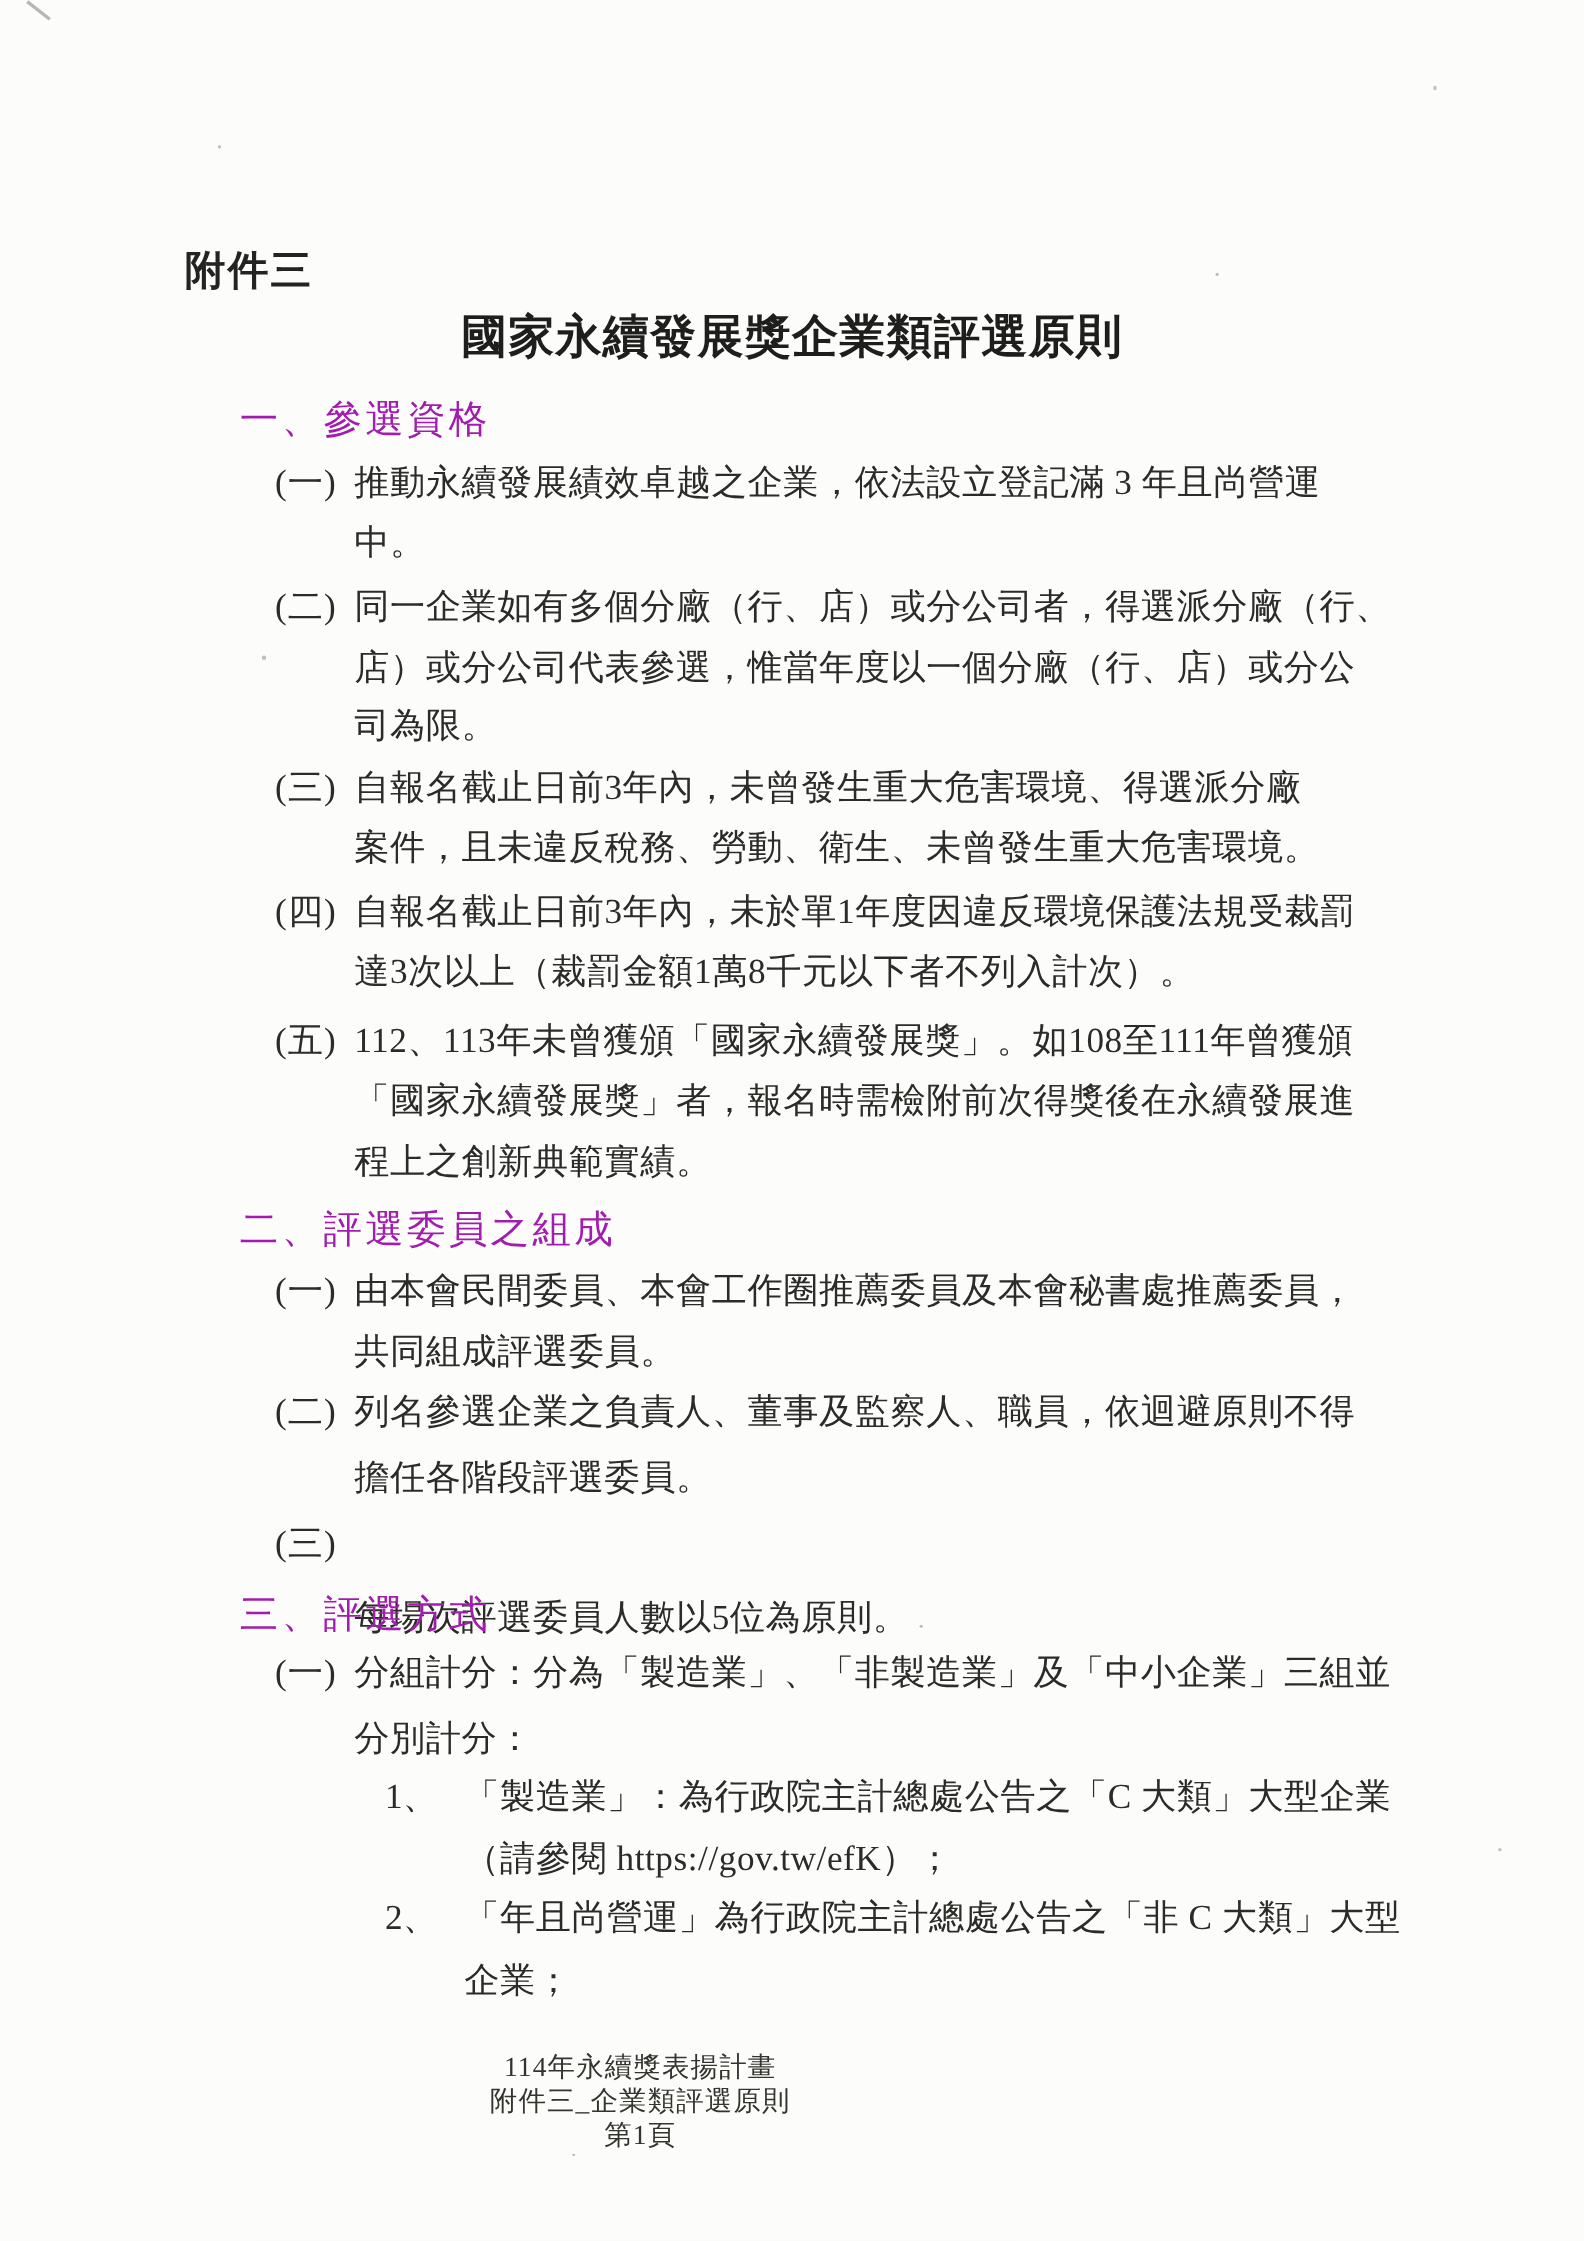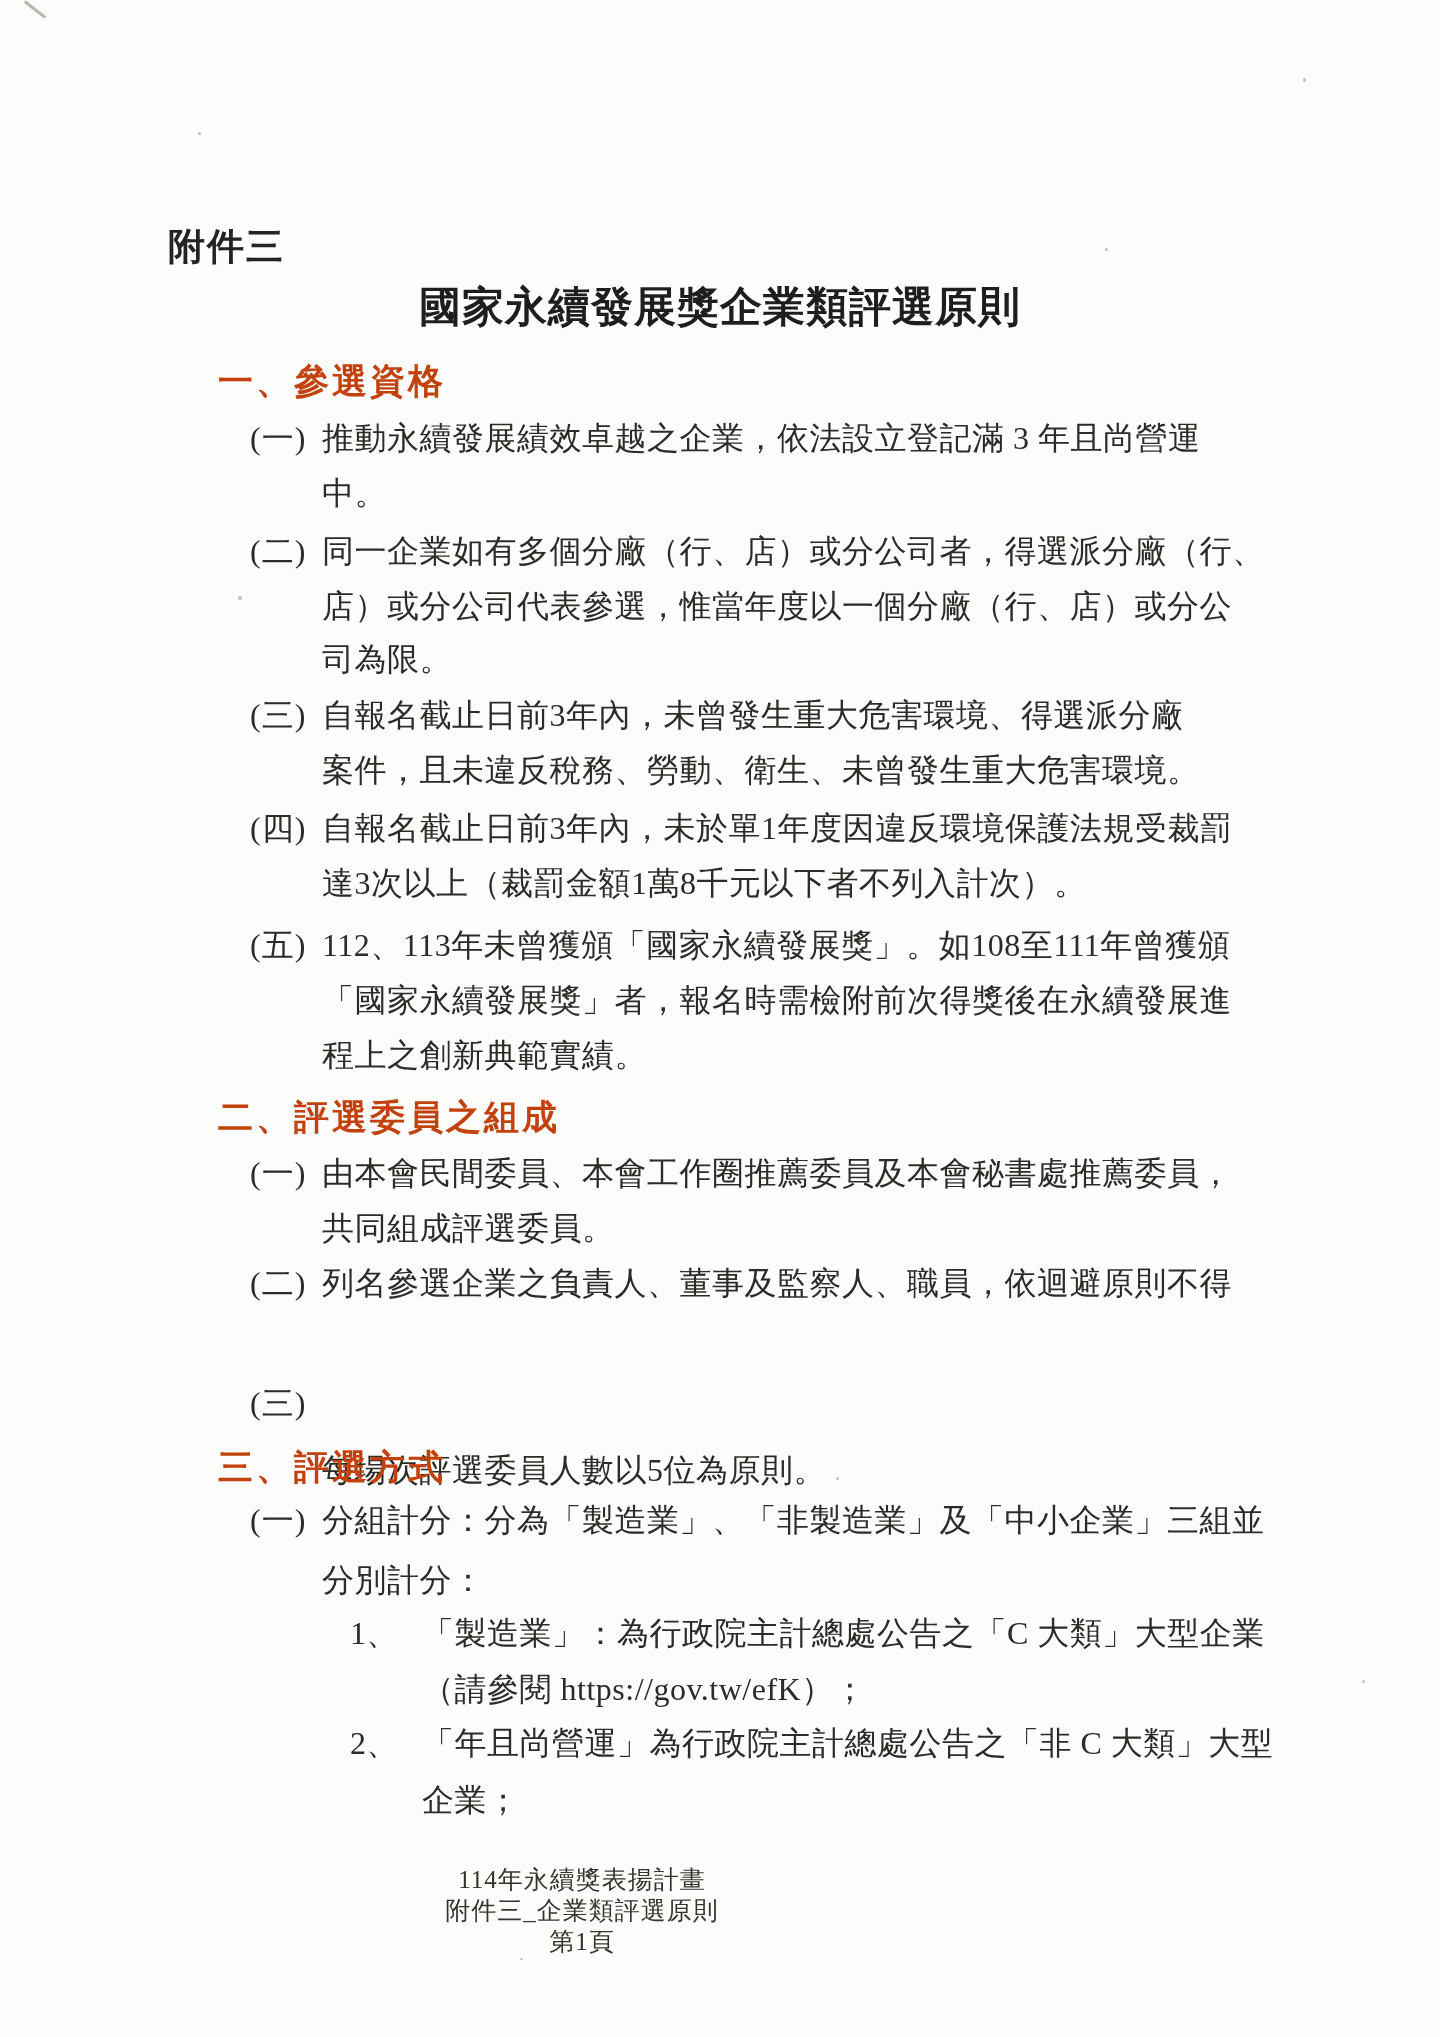--- a/index.html
+++ b/index.html
@@ -10,21 +10,21 @@
     color:#2b2b28;
     overflow:hidden;
   }
   .page{
     position:absolute;left:0;top:0;width:1440px;height:2037px;
     background:#fcfcfb;
   }
   .abs{position:absolute;white-space:nowrap;line-height:1.15;}
   .attachment{font-size:37px;font-weight:700;letter-spacing:2px;color:#232321;}
   .doc-title{left:0;width:1440px;text-align:center;font-size:42px;font-weight:700;letter-spacing:1px;color:#1e1e1c;}
-  .hd{font-size:35px;font-weight:700;letter-spacing:3px;color:#c2410c;}
+  .hd{font-size:35px;font-weight:400;letter-spacing:3px;color:#a21caf;}
   .mk{font-size:32px;letter-spacing:1px;}
   .bl{font-size:32px;letter-spacing:0.5px;}
   .submk{font-size:32px;}
   .footer-line{left:0;width:1164px;text-align:center;font-size:25px;letter-spacing:1px;color:#34342f;}
   .speck{position:absolute;background:#8d8d86;border-radius:50%;opacity:.55;}
   .corner-mark{position:absolute;width:26px;height:3px;background:#9a9a92;opacity:.7;transform:rotate(38deg);}
 </style>
 </head>
 <body>
 
@@ -58,20 +58,21 @@
   <div class="abs hd" style="left:218px;top:1098px">二、評選委員之組成</div>
 
   <div class="abs bl" style="left:322px;top:1037px">程上之創新典範實績。</div>
 
   <div class="abs mk" style="left:250px;top:1155px">(一)</div>
   <div class="abs bl" style="left:322px;top:1155px">由本會民間委員、本會工作圈推薦委員及本會秘書處推薦委員，</div>
   <div class="abs bl" style="left:322px;top:1210px">共同組成評選委員。</div>
 
   <div class="abs mk" style="left:250px;top:1265px">(二)</div>
   <div class="abs bl" style="left:322px;top:1265px">列名參選企業之負責人、董事及監察人、職員，依迴避原則不得</div>
+  <div class="abs bl" style="left:322px;top:1325px">擔任各階段評選委員。</div>
 
   <div class="abs mk" style="left:250px;top:1385px">(三)</div>
   <div class="abs bl" style="left:322px;top:1452px">每場次評選委員人數以5位為原則。</div>
 
   <div class="abs hd" style="left:218px;top:1448px">三、評選方式</div>
 
   <div class="abs mk" style="left:250px;top:1502px">(一)</div>
   <div class="abs bl" style="left:322px;top:1502px">分組計分：分為「製造業」、「非製造業」及「中小企業」三組並</div>
   <div class="abs bl" style="left:322px;top:1562px">分別計分：</div>
 

